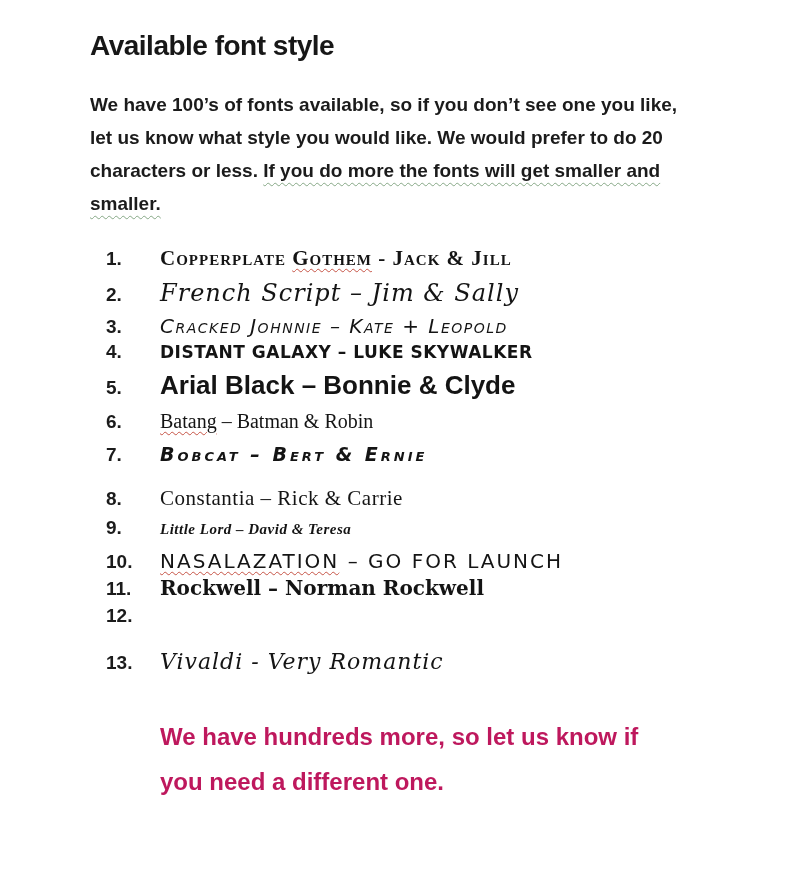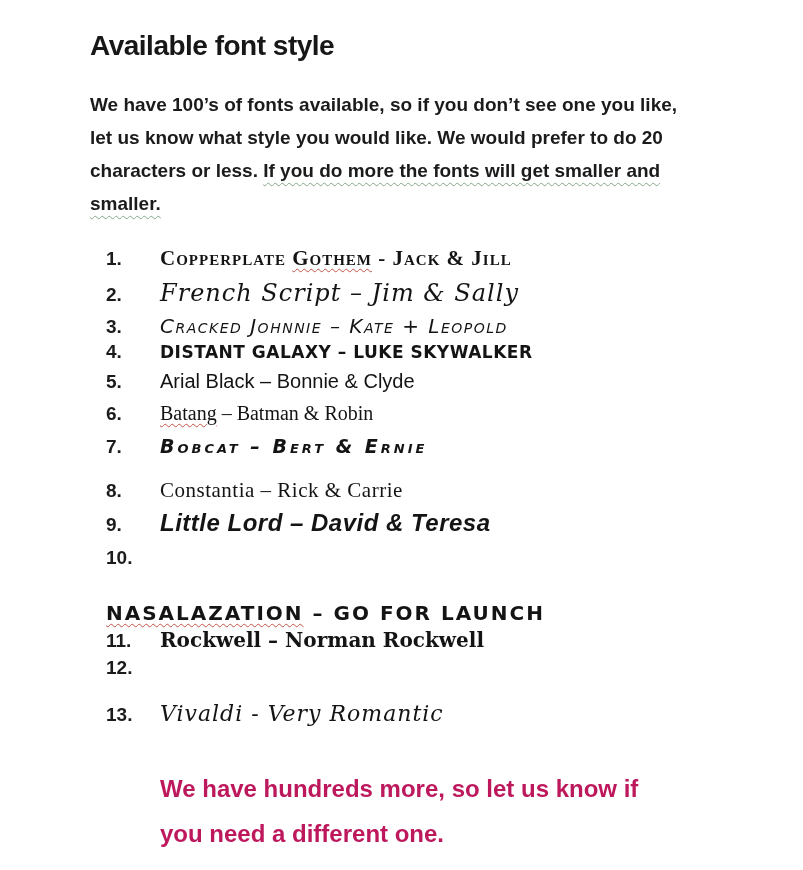--- a/index.html
+++ b/index.html
@@ -49,35 +49,35 @@
     font-weight: 700;
     font-family: "Liberation Sans", sans-serif;
     color: #1b1b1b;
   }
   .sample { white-space: nowrap; color: #141414; }
   
   .f1  { font-family: "Liberation Serif", serif; font-variant: small-caps; font-weight: 700; font-size: 21px; letter-spacing: 1px; }
   .f2  { font-family: "DejaVu Serif", serif; font-style: italic; font-size: 24px; letter-spacing: 1px; }
   .f3  { font-family: "DejaVu Sans", sans-serif; font-variant: small-caps; font-style: italic; font-weight: 400; font-size: 20px; letter-spacing: 1.5px; }
   .f4  { font-family: "DejaVu Sans", sans-serif; font-weight: 800; font-size: 17px; letter-spacing: 0.5px; }
-  .f5  { font-family: "Liberation Sans", sans-serif; font-weight: 400; font-size: 20px; }
+  .f5  { font-family: "Liberation Sans", sans-serif; font-weight: 700; font-size: 26px; }
   .f6  { font-family: "Liberation Serif", serif; font-size: 20px; }
   .f7  { font-family: "DejaVu Sans", sans-serif; font-variant: small-caps; font-style: italic; font-weight: 600; font-size: 19px; letter-spacing: 3px; }
   .f8  { font-family: "Liberation Serif", serif; font-size: 21px; letter-spacing: 0.5px; }
-  .f9  { font-family: Liberation Sans, sans-serif; font-weight: 700; font-style: italic; font-size: 24px; letter-spacing: 0.5px; text-align: right; }
-  .f10 { font-family: "DejaVu Sans", sans-serif; font-weight: 700; font-size: 20px; letter-spacing: 2px; }
+  .f9  { font-family: Liberation Serif, serif; font-weight: 700; font-style: italic; font-size: 15px; letter-spacing: 0.5px; text-align: right; }
+  .f10 { font-family: "DejaVu Sans", sans-serif; font-weight: 400; font-size: 20px; letter-spacing: 2px; }
   .f11 { font-family: "DejaVu Serif", serif; font-weight: 700; font-size: 20px; }
   .f12 { font-family: "DejaVu Sans", sans-serif; font-style: italic; font-size: 19px; letter-spacing: 1.5px; }
   .f13 { font-family: "DejaVu Serif", serif; font-style: italic; font-size: 22px; letter-spacing: 1px; }
   
   .mb1 { margin-bottom: 8px; }  .mb2 { margin-bottom: 7px; }
   .mb3 { margin-bottom: 3px; }  .mb4 { margin-bottom: 7px; }
   .mb5 { margin-bottom: 9px; }  .mb6 { margin-bottom: 10px; }
   .mb7 { margin-bottom: 20px; } .mb8 { margin-bottom: 6px; }
-  .mb9 { margin-bottom: 10px; } .mb10 { margin-bottom: 3px; flex-direction: column; }
+  .mb9 { margin-bottom: 10px; } .mb10 { margin-bottom: 3px; }
   .mb11 { margin-bottom: 5px; } .mb12 { margin-bottom: 22px; }
   .closing {
     margin: 40px 0 0 160px;
     width: 520px;
     font-size: 24px;
     font-weight: 700;
     line-height: 45px;
     color: #be185d;
   }
 </style>

